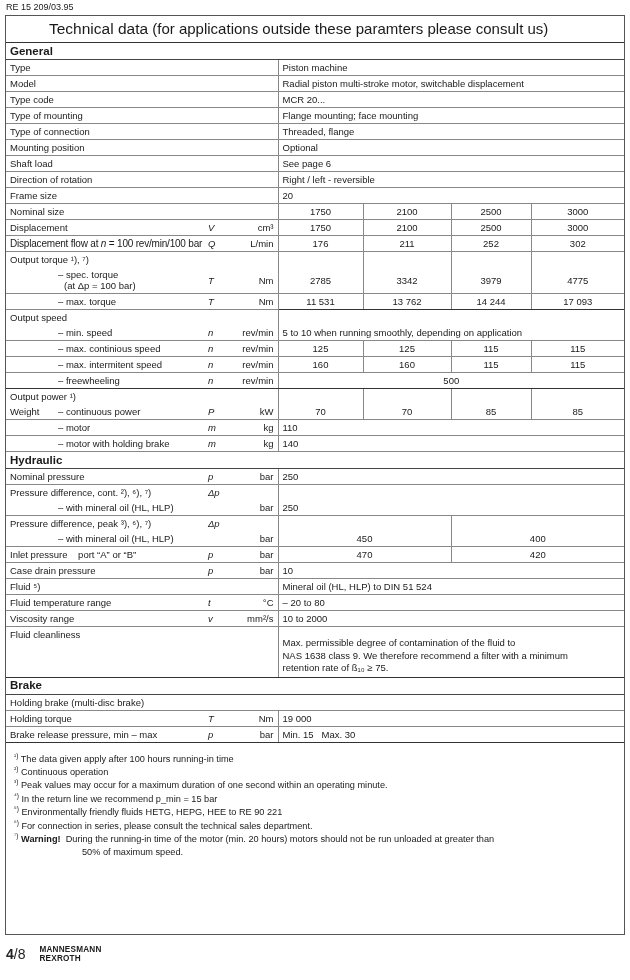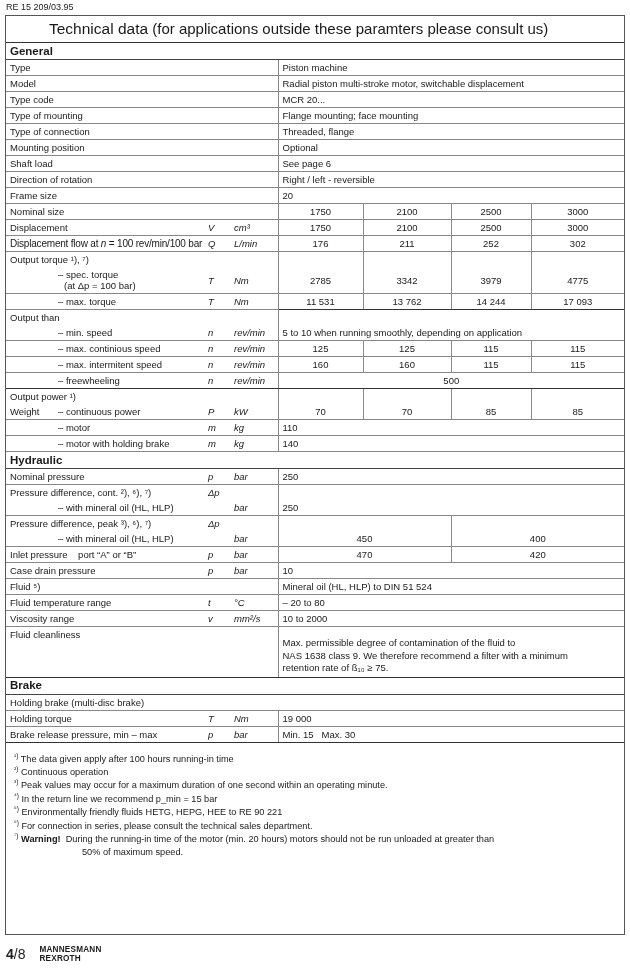--- a/index.html
+++ b/index.html
@@ -8,21 +8,21 @@
   .frame{position:absolute;left:5px;top:15px;width:620px;height:920px;border:1px solid #555;box-sizing:border-box;}
   .title{height:26px;line-height:26px;padding-left:6px;font-size:15px;border-bottom:1px solid #333;}
   .title b{font-weight:normal;margin-left:37px;}
   .title .t1{font-size:15.5px;}
   table{border-collapse:collapse;width:618px;table-layout:fixed;}
   td{padding:0 4px;height:15px;line-height:15px;border-bottom:1px solid #888;white-space:nowrap;overflow:visible;vertical-align:middle;font-size:9.5px;}
   td.sec{font-weight:bold;font-size:11.5px;height:16px;border-bottom:1px solid #444;}
   td.v{border-left:1px solid #888;}
   td.c{text-align:center;}
   td.sym{font-style:italic;padding-left:2px;}
-  td.unit{text-align:left;padding-right:4px;font-style:italic;}
+  td.unit{text-align:right;padding-right:4px;}
   td.ind{padding-left:52px;}
   td.sub{border-bottom:none;}
   sup{font-size:6.5px;vertical-align:4px;line-height:0;}
   .notes{padding:10px 0 0 8px;font-size:9.2px;line-height:13.4px;}
   .notes div{white-space:nowrap;}
   .notes .cont{padding-left:68px;}
   .footer{position:absolute;left:6px;top:945px;display:flex;align-items:center;}
   .pg{font-size:14px;font-weight:bold;color:#222;margin-right:14px;}
   .pg span{font-weight:normal;}
   .logo{font-size:8.2px;font-weight:bold;line-height:9px;letter-spacing:0.2px;}
@@ -136,21 +136,21 @@
       <td class="ind" style="border-top:1px solid #888">– max. torque</td>
       <td class="sym" style="border-top:1px solid #888">T</td>
       <td class="unit" style="border-top:1px solid #888">Nm</td>
       <td class="v c" style="border-top:1px solid #888;border-bottom:1px solid #333">11 531</td>
       <td class="v c" style="border-top:1px solid #888;border-bottom:1px solid #333">13 762</td>
       <td class="v c" style="border-top:1px solid #888;border-bottom:1px solid #333">14 244</td>
       <td class="v c" style="border-top:1px solid #888;border-bottom:1px solid #333">17 093</td>
     </tr>
 
     <tr>
-      <td class="sub" colspan="3">Output than</td>
+      <td class="sub" colspan="3">Output speed</td>
       <td class="v sub" colspan="4"></td>
     </tr>
     <tr>
       <td class="ind">– min. speed</td>
       <td class="sym">n</td>
       <td class="unit">rev/min</td>
       <td class="v" colspan="4">5 to 10 when running smoothly, depending on application</td>
     </tr>
     <tr>
       <td class="ind">– max. continious speed</td>

